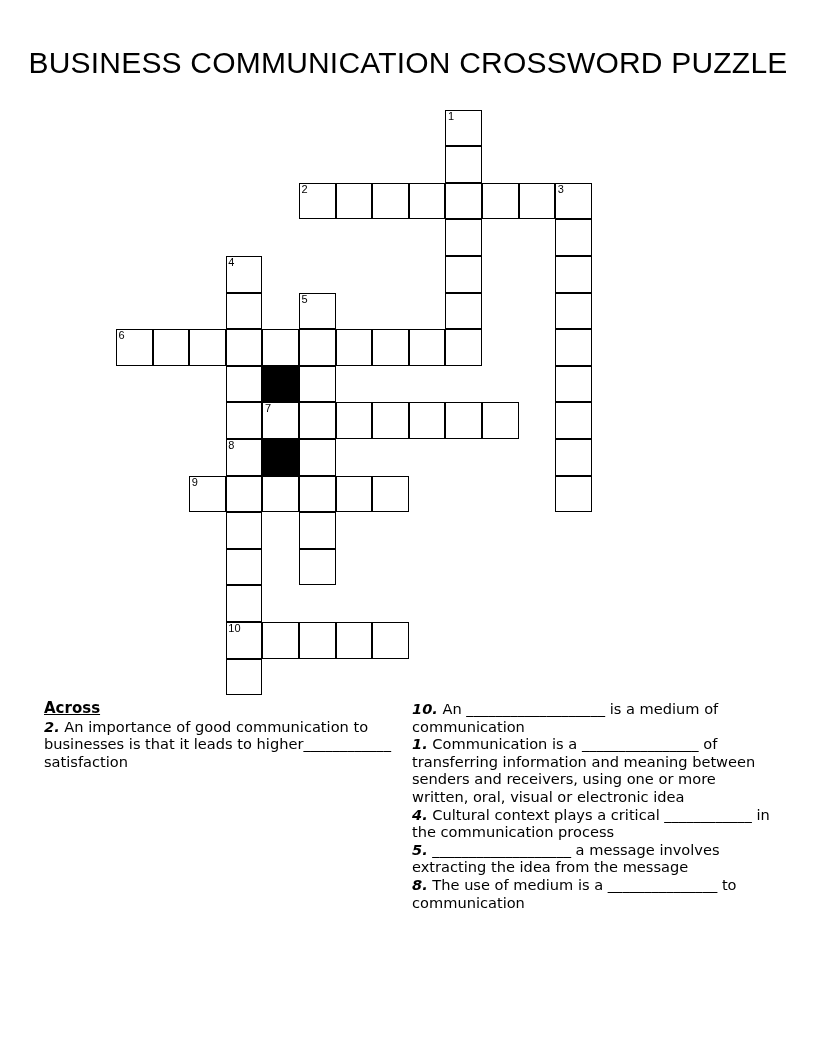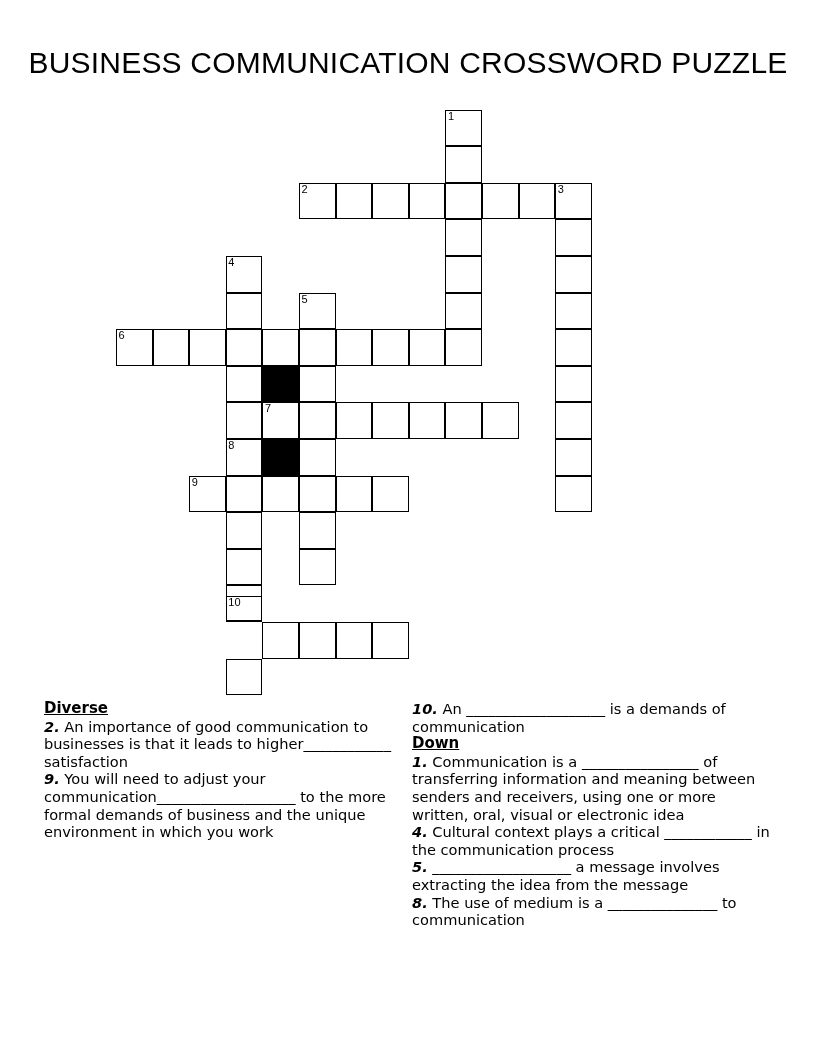--- a/index.html
+++ b/index.html
@@ -161,48 +161,46 @@
       <span class="num">7</span>
     </div>
     <div class="cell" style="left: 335.6px; top: 402.4px; width: 36.6px; height: 36.6px;"></div>
     <div class="cell" style="left: 372.2px; top: 402.4px; width: 36.6px; height: 36.6px;"></div>
     <div class="cell" style="left: 408.8px; top: 402.4px; width: 36.6px; height: 36.6px;"></div>
     <div class="cell" style="left: 445.4px; top: 402.4px; width: 36.6px; height: 36.6px;"></div>
     <div class="cell" style="left: 482px; top: 402.4px; width: 36.6px; height: 36.6px;"></div>
     <div class="cell" style="left: 225.8px; top: 512.2px; width: 36.6px; height: 36.6px;"></div>
     <div class="cell" style="left: 225.8px; top: 548.8px; width: 36.6px; height: 36.6px;"></div>
     <div class="cell" style="left: 225.8px; top: 585.4px; width: 36.6px; height: 36.6px;"></div>
-    <div class="cell" style="left: 225.8px; top: 596px; width: 36.6px; height: 25px;">
+    <div class="cell" style="left: 225.8px; top: 622px; width: 36.6px; height: 37px;">
       <span class="num">10</span>
     </div>
     <div class="cell" style="left: 225.8px; top: 658.6px; width: 36.6px; height: 36.6px;"></div>
     <div class="cell" style="left: 189.2px; top: 475.6px; width: 36.6px; height: 36.6px;">
       <span class="num">9</span>
     </div>
     <div class="cell" style="left: 262.4px; top: 475.6px; width: 36.6px; height: 36.6px;"></div>
     <div class="cell" style="left: 335.6px; top: 475.6px; width: 36.6px; height: 36.6px;"></div>
     <div class="cell" style="left: 372.2px; top: 475.6px; width: 36.6px; height: 36.6px;"></div>
     <div class="cell" style="left: 262.4px; top: 622px; width: 36.6px; height: 36.6px;"></div>
     <div class="cell" style="left: 299px; top: 622px; width: 36.6px; height: 36.6px;"></div>
     <div class="cell" style="left: 335.6px; top: 622px; width: 36.6px; height: 36.6px;"></div>
     <div class="cell" style="left: 372.2px; top: 622px; width: 36.6px; height: 36.6px;"></div>
     <div class="cell block" style="left: 262.4px; top: 365.8px; width: 36.6px; height: 36.6px;"></div>
     <div class="cell block" style="left: 262.4px; top: 439px; width: 36.6px; height: 36.6px;"></div>
   </div>
 
 <div class="clues">
 
   <div class="clue-col left">
-    <span class="sec-head">Diverse</span>
+    <span class="sec-head">Across</span>
     <span class="clue"><b>2.</b> <span>An importance of good communication to businesses is that it leads to higher____________ satisfaction</span></span>
-    <span class="clue"><b>9.</b> <span>You will need to adjust your communication___________________ to the more formal demands of business and the unique environment in which you work</span></span>
   </div>
 
   <div class="clue-col right">
-    <span class="clue"><b>10.</b> <span>An ___________________ is a demands of communication</span></span>
-    <span class="sec-head">Down</span>
+    <span class="clue"><b>10.</b> <span>An ___________________ is a medium of communication</span></span>
     <span class="clue"><b>1.</b> <span>Communication is a ________________ of transferring information and meaning between senders and receivers, using one or more written, oral, visual or electronic idea</span></span>
     <span class="clue"><b>4.</b> <span>Cultural context plays a critical ____________ in the communication process</span></span>
     <span class="clue"><b>5.</b> <span>___________________ a message involves extracting the idea from the message</span></span>
     <span class="clue"><b>8.</b> <span>The use of medium is a _______________ to communication</span></span>
   </div>
 
 </div>
 
 </body></html>

